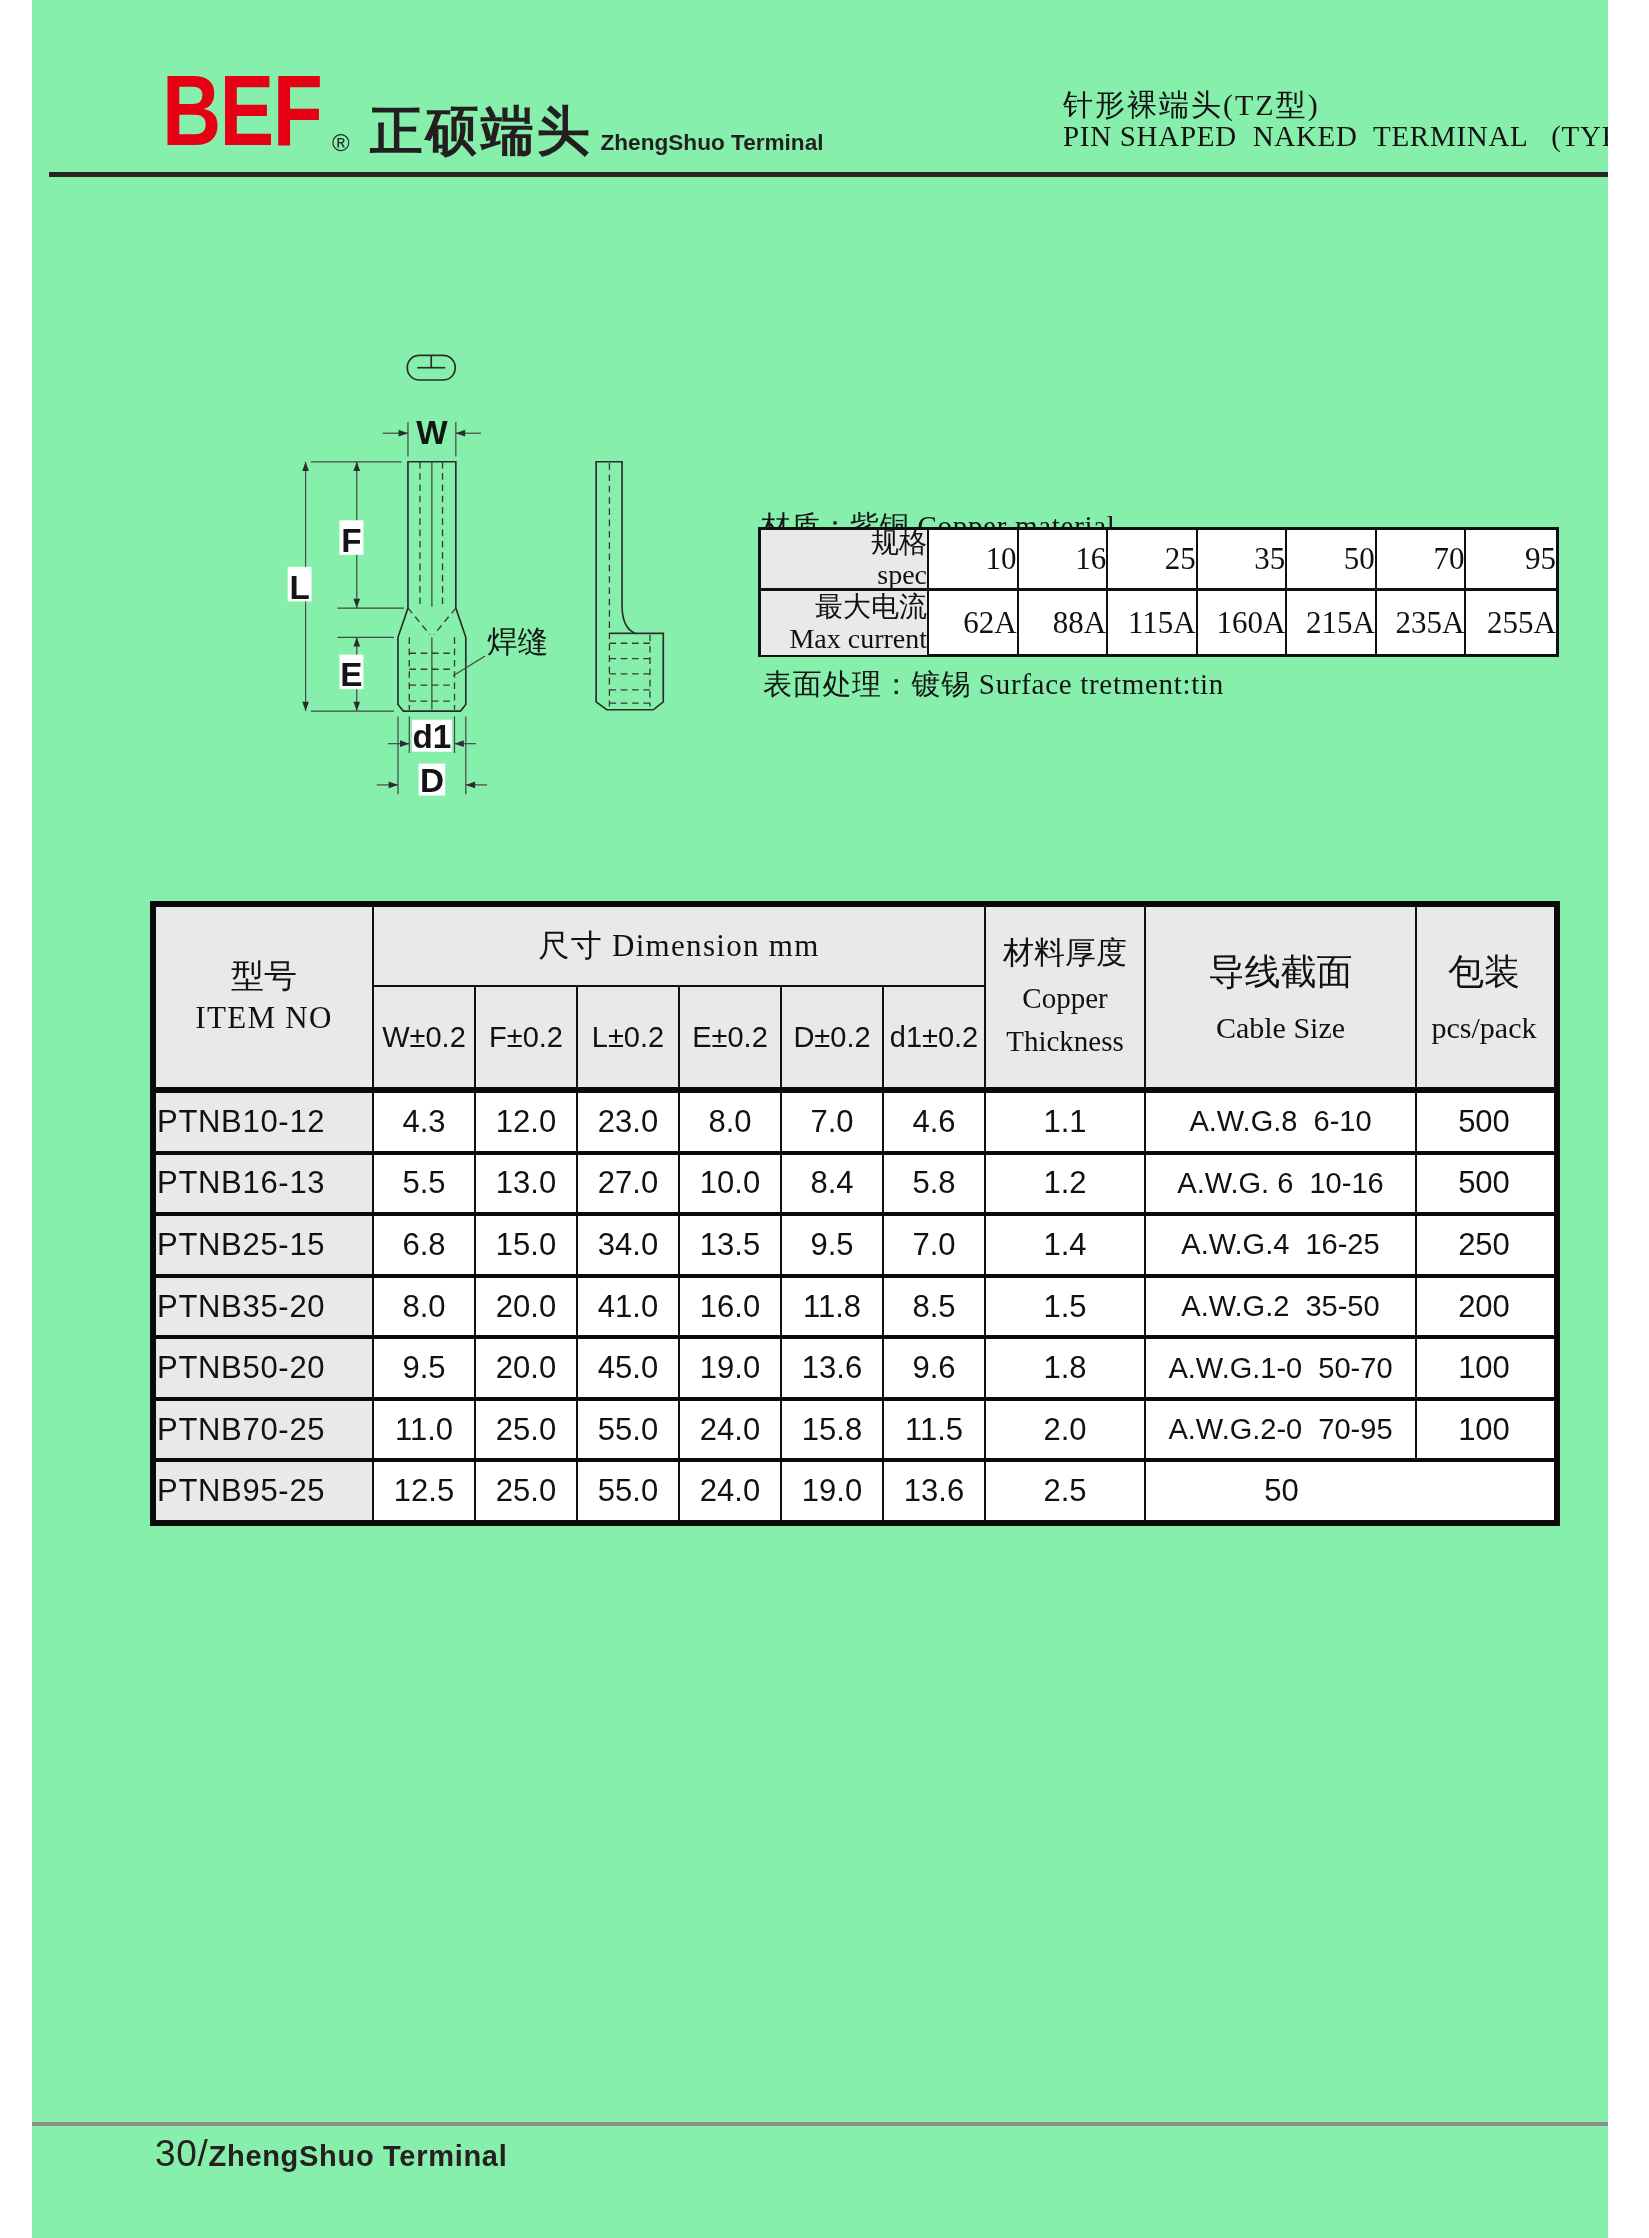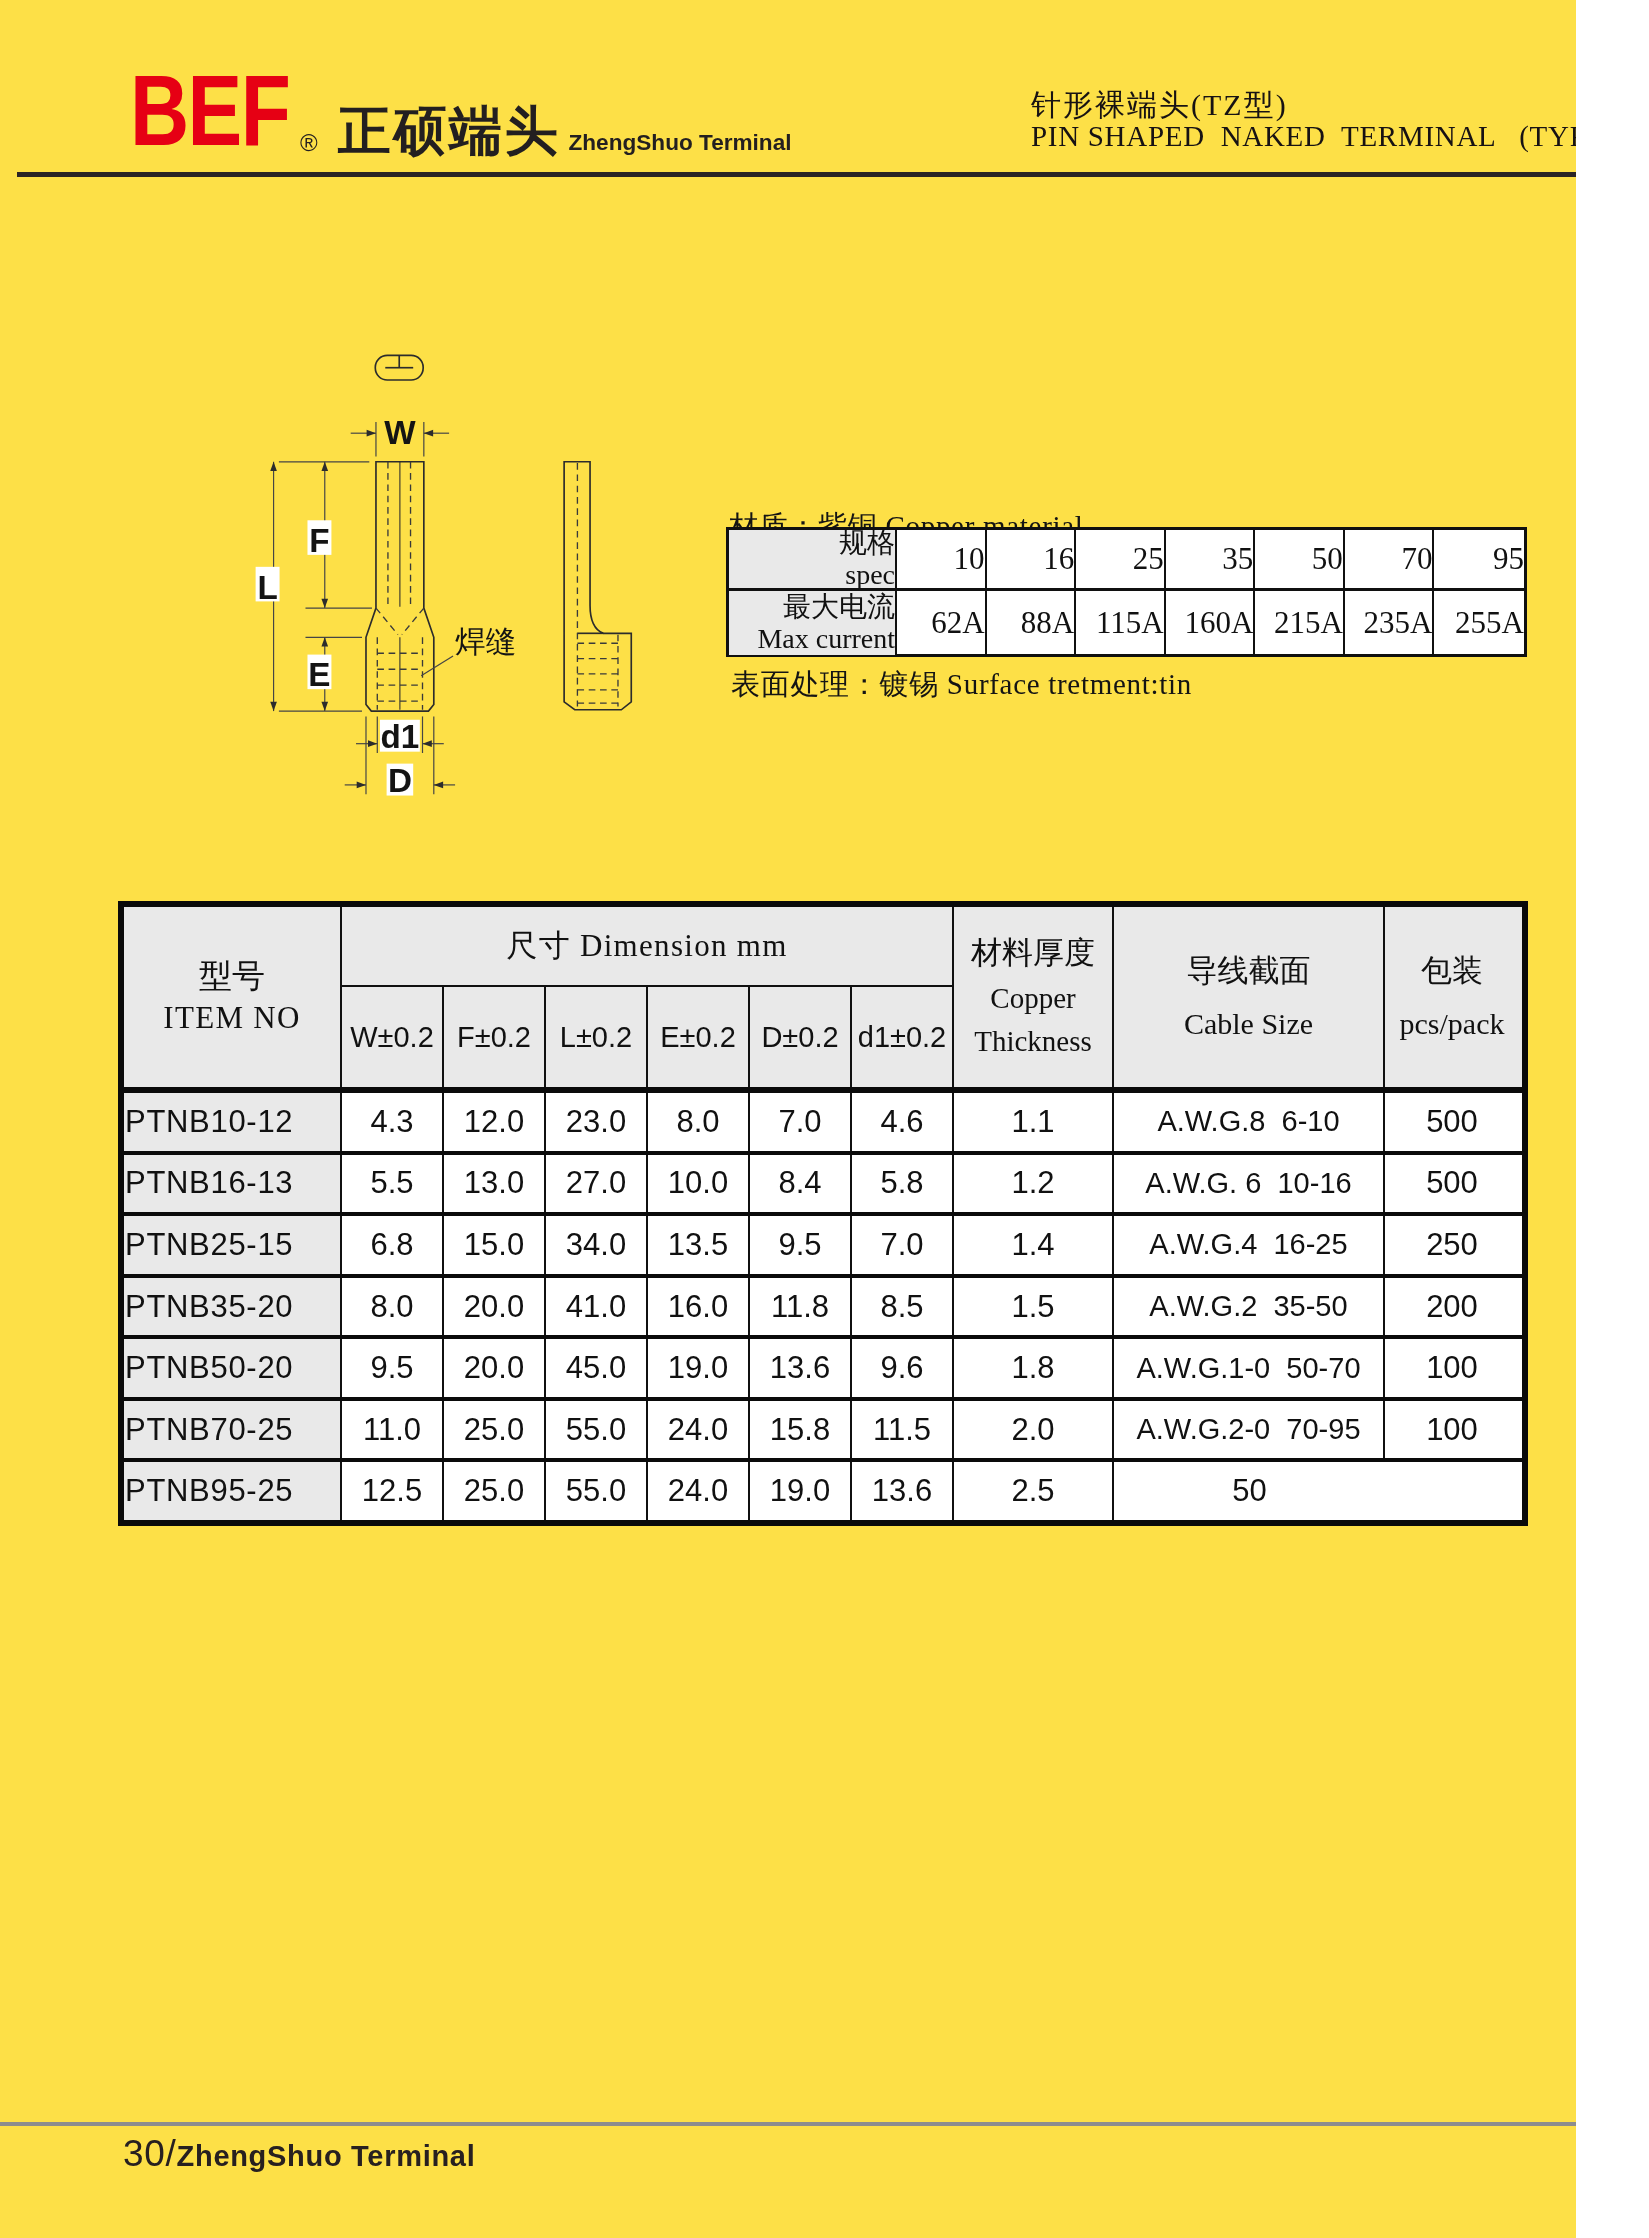--- a/index.html
+++ b/index.html
@@ -1,22 +1,23 @@
 <!DOCTYPE html>
 <html style="font-size:10.6px"><head>
 <meta charset="utf-8">
 <style>
   html,body{margin:0;padding:0;background:#ffffff;}
   .page{
     position:relative;
     width:1576px;height:2239px;
-    background:#fde047;
+    background:#86efac;
     font-family:"Liberation Sans","DejaVu Sans",sans-serif;
     color:#111111;
     overflow:hidden;
+    margin-left:32px;
   }
   .serif{font-family:"Liberation Serif","DejaVu Serif",serif;}
 
   
   .logo-row{
     position:absolute;left:130px;top:59px;height:97px;
     display:flex;align-items:flex-end;white-space:nowrap;
   }
   .logo-bef{
     font-size:100px;line-height:0.92;font-weight:bold;
@@ -84,21 +85,21 @@
   .mt-h-item{grid-column:1;grid-row:1/3;}
   .mt-h-item .cn{font-size:33px;line-height:1.3;}
   .mt-h-item .en{font-size:31px;line-height:1.3;font-family:"Liberation Serif","DejaVu Serif",serif;letter-spacing:1.3px;}
   .mt-h-dimspan{grid-column:2/8;grid-row:1;border-bottom:2.7px solid #101010;
     font-size:31px;font-family:"Liberation Serif","DejaVu Serif",serif;letter-spacing:1.3px;}
   .mt-h-sub{grid-row:2;font-size:29px;}
   .mt-h-thick{grid-column:8;grid-row:1/3;}
   .mt-h-thick .cn{font-size:31px;line-height:1.5;}
   .mt-h-thick .en{font-size:29px;line-height:1.5;font-family:"Liberation Serif","DejaVu Serif",serif;}
   .mt-h-cable{grid-column:9;grid-row:1/3;}
-  .mt-h-cable .cn,.mt-h-pack .cn{font-size:31px;line-height:1.7;}
+  .mt-h-cable .cn,.mt-h-pack .cn{font-size:36px;line-height:1.7;}
   .mt-h-cable .en,.mt-h-pack .en{font-size:30px;line-height:1.7;font-family:"Liberation Serif","DejaVu Serif",serif;}
   .mt-h-pack{grid-column:10;grid-row:1/3;}
   .mt-rows{flex:1;display:flex;flex-direction:column;}
   .mt-row{
     flex:1;display:grid;
     grid-template-columns:218px 102px 102px 102px 102px 102px 102px 160px 271px 134px;
     border-bottom:4.7px solid #0a0a0a;box-sizing:border-box;
   }
   .mt-row:last-child{border-bottom:none;}
   .mt-d{display:flex;align-items:center;justify-content:center;font-size:31px;box-sizing:border-box;}

